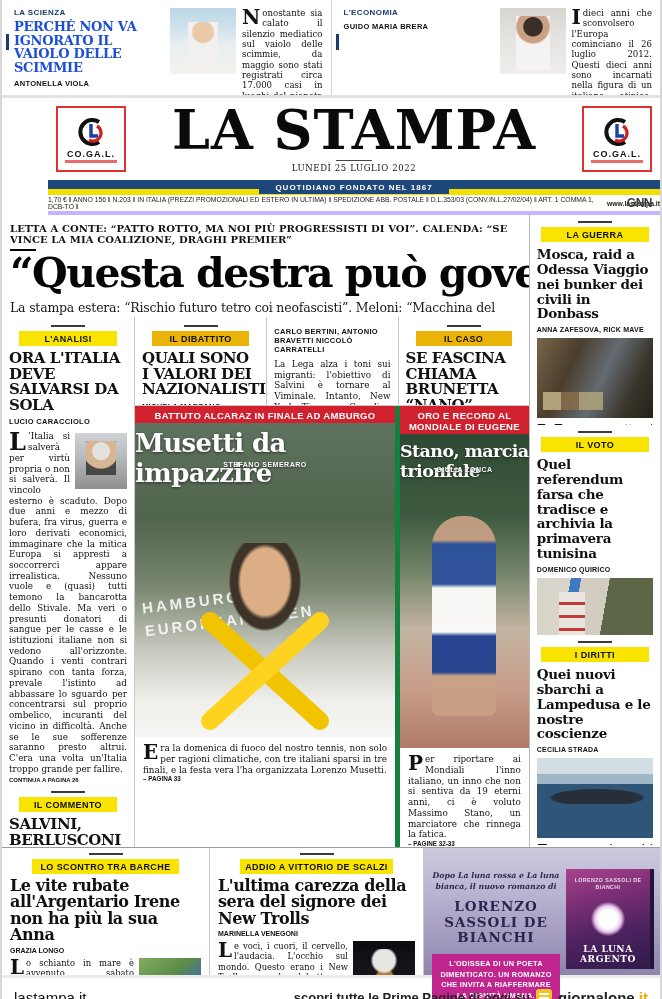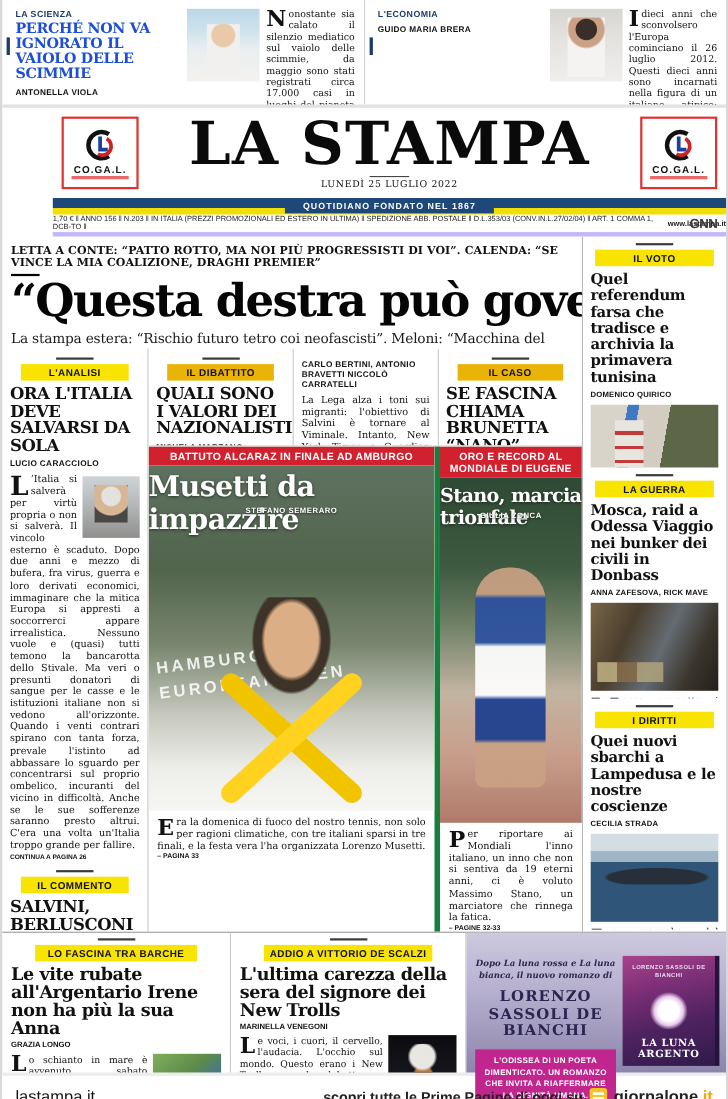--- a/index.html
+++ b/index.html
@@ -302,56 +302,56 @@
               </div>
             </div>
           </div>
         </div>
       </div>
     </div>
 
     <div class="sidebar">
       <div class="sb">
         <div class="kick kick-y">
-            <span class="kick-bar">IL VOTO</span>
-          </div>
-        <div class="sb-title">Quel referendum farsa che tradisce e archivia la primavera tunisina</div>
-        <div class="sb-by">DOMENICO QUIRICO</div>
-        <div class="sb-photo ph-tunisia"></div>
-
-      </div>
-      <div class="sb">
-        <div class="kick kick-y">
             <span class="kick-bar">LA GUERRA</span>
           </div>
         <div class="sb-title">Mosca, raid a Odessa Viaggio nei bunker dei civili in Donbass</div>
         <div class="sb-by">ANNA ZAFESOVA, RICK MAVE</div>
         <div class="sb-photo ph-bunker"></div>
         <div class="sb-body">
           <span class="drop big">M</span><span>osca ammette i raid su Odessa. Reportage tra i civili che aspettano l'armata russa.</span> 
         </div>
       </div>
       <div class="sb">
         <div class="kick kick-y">
+            <span class="kick-bar">IL VOTO</span>
+          </div>
+        <div class="sb-title">Quel referendum farsa che tradisce e archivia la primavera tunisina</div>
+        <div class="sb-by">DOMENICO QUIRICO</div>
+        <div class="sb-photo ph-tunisia"></div>
+
+      </div>
+      <div class="sb">
+        <div class="kick kick-y">
             <span class="kick-bar">I DIRITTI</span>
           </div>
         <div class="sb-title">Quei nuovi sbarchi a Lampedusa e le nostre coscienze</div>
         <div class="sb-by">CECILIA STRADA</div>
         <div class="sb-photo ph-boat"></div>
         <div class="sb-body">
           <span class="drop big">L</span><span>e cronache dal Mediterraneo e i racconti di chi c'era ci parlano di sbarchi.</span> 
         </div>
       </div>
     </div>
   </div>
 
   <div class="bottom">
     <div class="bsec b1">
       <div class="kick kick-y">
-          <span class="kick-bar">LO FASCINA TRA BARCHE</span>
+          <span class="kick-bar">LO SCONTRO TRA BARCHE</span>
         </div>
       <div class="b-title">Le vite rubate all'Argentario Irene non ha più la sua Anna</div>
       <div class="b-by">GRAZIA LONGO</div>
       <div class="b-body clearfix">
         <span class="b-photo ph-selfie"></span>
         <span class="drop">L</span><span>o schianto in mare è avvenuto sabato pomeriggio alle 17,30 tra il Monte Argentario e l'isola del Giglio. Andrea Giorgio Coen, 59 anni, ha perso la vita mentre è ancora ufficialmente dispersa Anna Claudia Cartoni, 60 anni, tecnico federale di ginnastica artistica e madre di Irene, ragazza con disabilità grave.</span> 
       </div>
     </div>
     <div class="bsec b2">
       <div class="kick kick-y">

